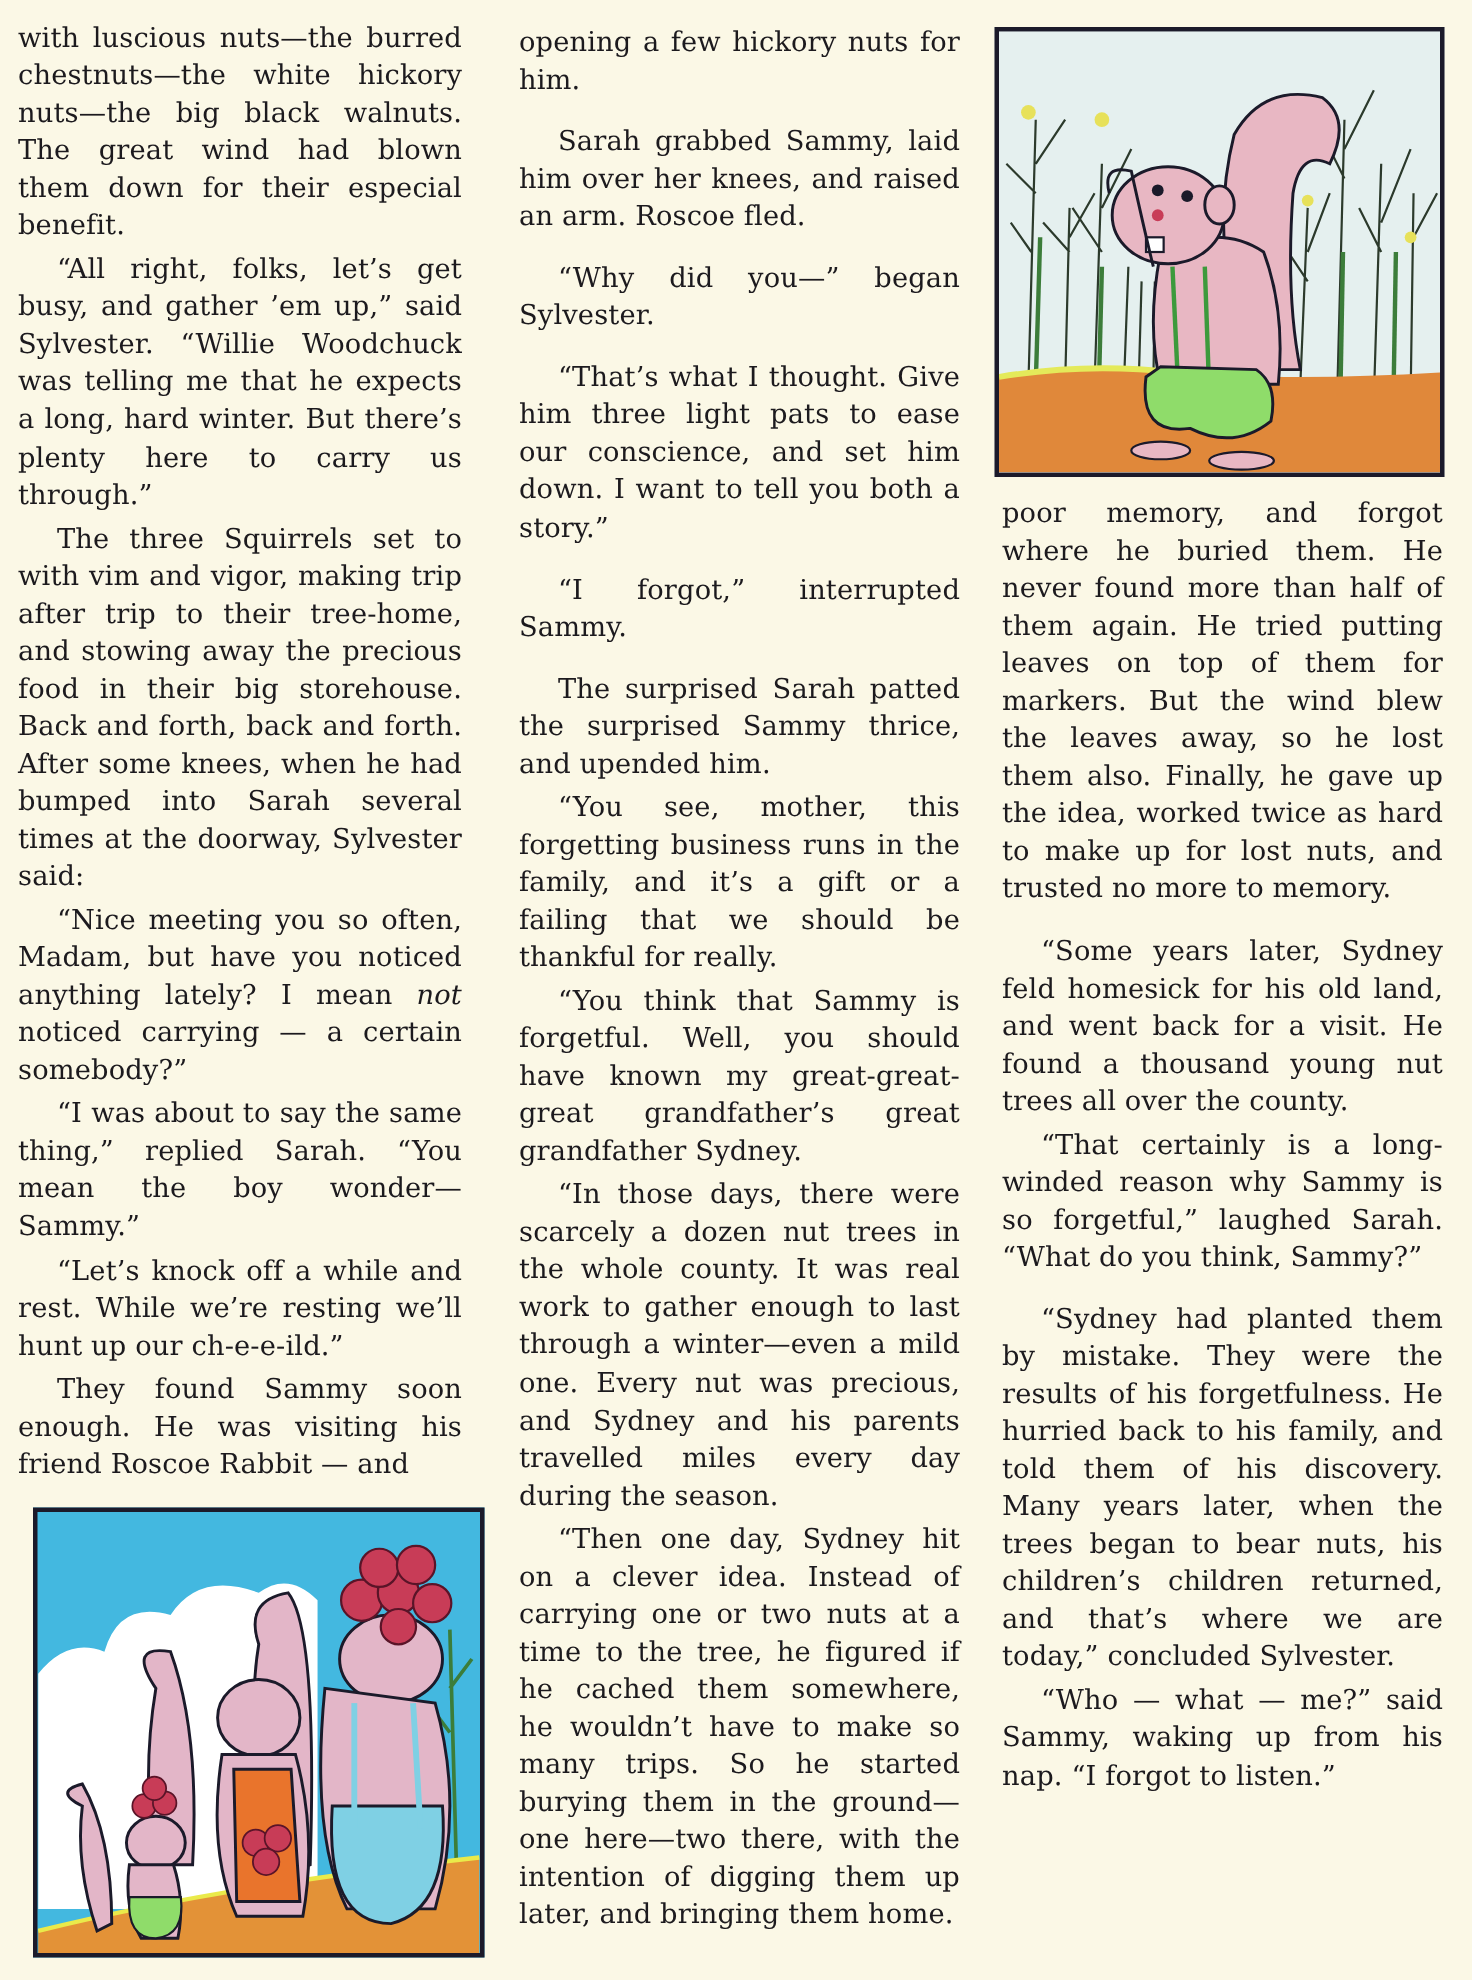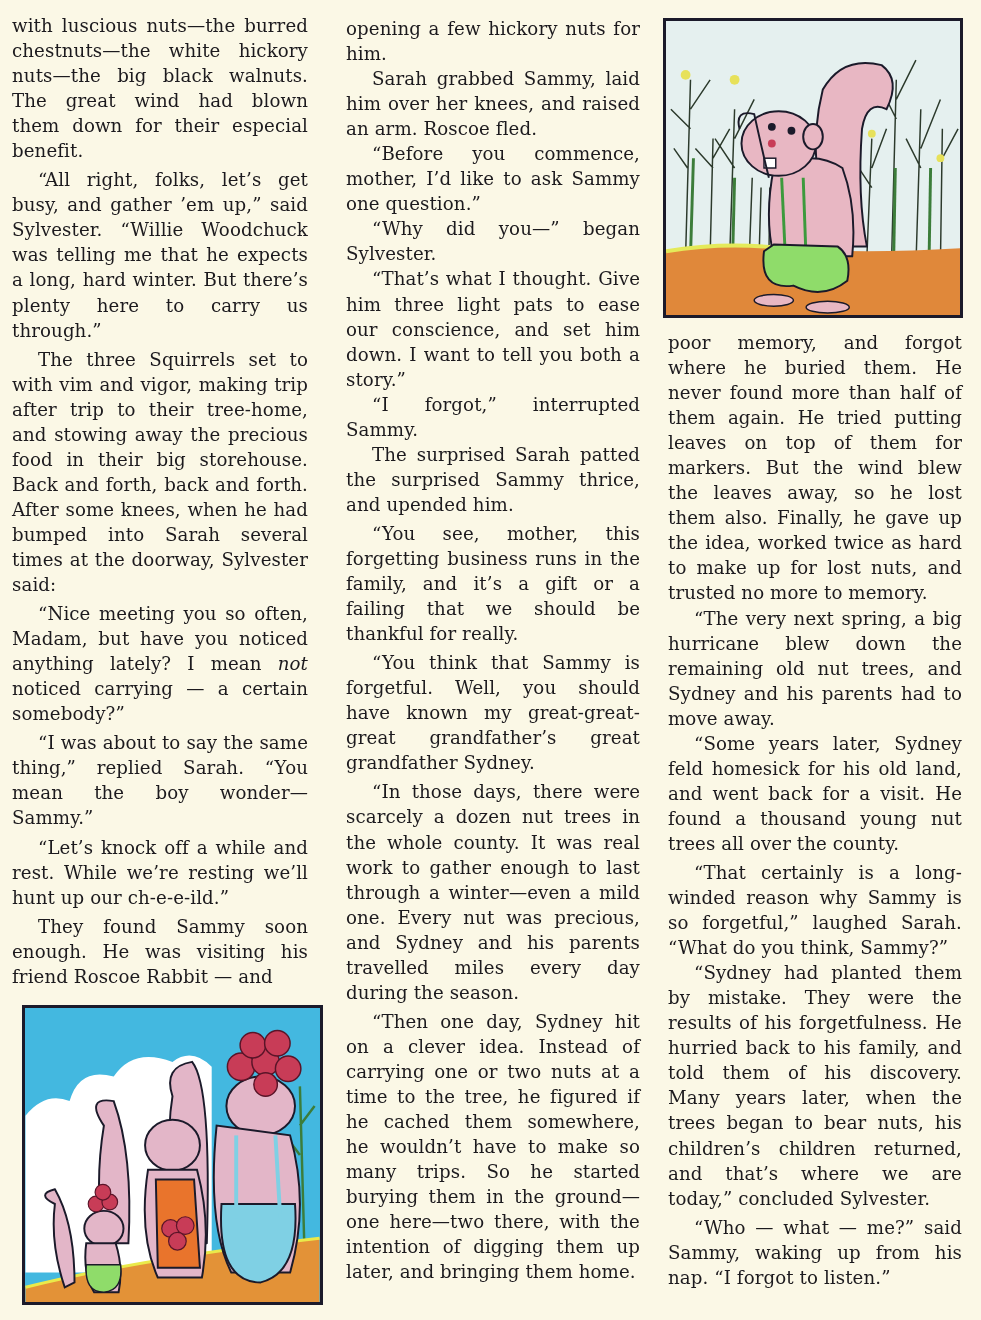--- a/index.html
+++ b/index.html
@@ -11,21 +11,21 @@
     color: #1c1a1e;
   }
   .col {
     position: absolute;
     font-size: 18.2px;
     line-height: 25.05px;
     text-align: justify;
     letter-spacing: 0.1px;
   }
   .col p { margin: 0; text-indent: 0; }
-  .col p.indent { text-indent: 26px; }
+  .col p.indent { text-indent: 26px; margin-top: 16px; }
   .col p.gap { margin-top: 4px; }
   .col em { font-style: italic; }
   #col1 { left: 12px; top: 13px; width: 296px; }
   #col2 { left: 346px; top: 16px; width: 294px; }
   #col3 { left: 668px; top: 330px; width: 294px; }
 
   .panel {
     position: absolute;
     border: 3px solid #1b1a2a;
     overflow: hidden;
@@ -44,34 +44,32 @@
   <p class="indent gap">The three Squirrels set to with vim and vigor, making trip after trip to their tree-home, and stowing away the precious food in their big storehouse. Back and forth, back and forth. After some knees, when he had bumped into Sarah several times at the doorway, Sylvester said:</p>
   <p class="indent gap"><span>“Nice meeting you so often, Madam, but have you noticed anything lately? I mean </span><em>not</em><span> noticed carrying — a certain somebody?”</span></p>
   <p class="indent gap">“I was about to say the same thing,” replied Sarah. “You mean the boy wonder—Sammy.”</p>
   <p class="indent gap">“Let’s knock off a while and rest. While we’re resting we’ll hunt up our ch-e-e-ild.”</p>
   <p class="indent gap">They found Sammy soon enough. He was visiting his friend Roscoe Rabbit — and</p>
 </div>
 
 <div id="col2" class="col">
   <p>opening a few hickory nuts for him.</p>
   <p class="indent">Sarah grabbed Sammy, laid him over her knees, and raised an arm. Roscoe fled.</p>
-  <p class="indent">“Before you commence, mother, I’d like to ask Sammy one question.”</p>
   <p class="indent">“Why did you—” began Sylvester.</p>
   <p class="indent">“That’s what I thought. Give him three light pats to ease our conscience, and set him down. I want to tell you both a story.”</p>
   <p class="indent">“I forgot,” interrupted Sammy.</p>
   <p class="indent">The surprised Sarah patted the surprised Sammy thrice, and upended him.</p>
   <p class="indent gap">“You see, mother, this forgetting business runs in the family, and it’s a gift or a failing that we should be thankful for really.</p>
   <p class="indent gap">“You think that Sammy is forgetful. Well, you should have known my great-great-great grandfather’s great grandfather Sydney.</p>
   <p class="indent gap">“In those days, there were scarcely a dozen nut trees in the whole county. It was real work to gather enough to last through a winter—even a mild one. Every nut was precious, and Sydney and his parents travelled miles every day during the season.</p>
   <p class="indent gap">“Then one day, Sydney hit on a clever idea. Instead of carrying one or two nuts at a time to the tree, he figured if he cached them somewhere, he wouldn’t have to make so many trips. So he started burying them in the ground—one here—two there, with the intention of digging them up later, and bringing them home.</p>
 </div>
 
 <div id="col3" class="col">
   <p>poor memory, and forgot where he buried them. He never found more than half of them again. He tried putting leaves on top of them for markers. But the wind blew the leaves away, so he lost them also. Finally, he gave up the idea, worked twice as hard to make up for lost nuts, and trusted no more to memory.</p>
-  <p class="indent">“The very next spring, a big hurricane blew down the remaining old nut trees, and Sydney and his parents had to move away.</p>
   <p class="indent">“Some years later, Sydney feld homesick for his old land, and went back for a visit. He found a thousand young nut trees all over the county.</p>
   <p class="indent gap">“That certainly is a long-winded reason why Sammy is so forgetful,” laughed Sarah. “What do you think, Sammy?”</p>
   <p class="indent">“Sydney had planted them by mistake. They were the results of his forgetfulness. He hurried back to his family, and told them of his discovery. Many years later, when the trees began to bear nuts, his children’s children returned, and that’s where we are today,” concluded Sylvester.</p>
   <p class="indent gap">“Who — what — me?” said Sammy, waking up from his nap. “I forgot to listen.”</p>
 </div>
 
 <div id="panel-top" class="panel">
   <svg viewBox="0 0 300 300">
     <rect x="0" y="0" width="300" height="300" fill="#e5f0ef"></rect>
 

